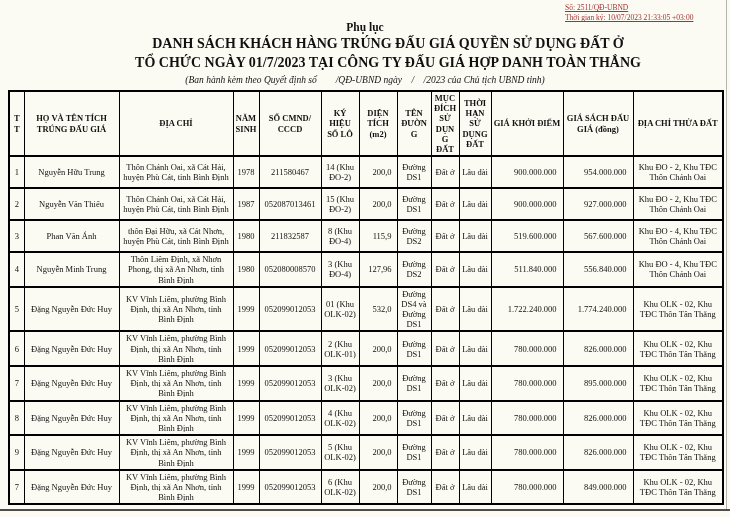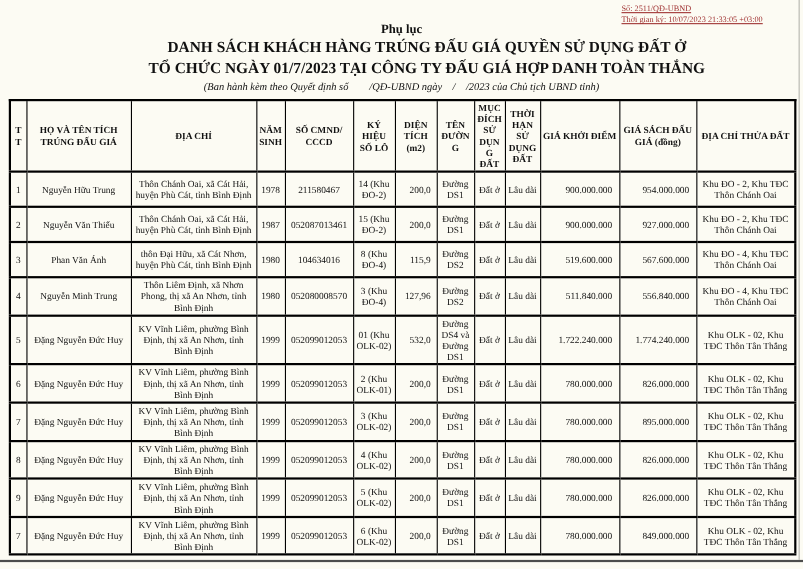--- a/index.html
+++ b/index.html
@@ -140,21 +140,21 @@
           <td>Lâu dài</td>
           <td>900.000.000</td>
           <td>927.000.000</td>
           <td>Khu ĐO - 2, Khu TĐC Thôn Chánh Oai</td>
         </tr>
         <tr>
           <td>3</td>
           <td>Phan Văn Ánh</td>
           <td>thôn Đại Hữu, xã Cát Nhơn, huyện Phù Cát, tỉnh Bình Định</td>
           <td>1980</td>
-          <td>104634016</td>
+          <td>211832587</td>
           <td>8 (Khu ĐO-4)</td>
           <td>115,9</td>
           <td>Đường DS2</td>
           <td>Đất ở</td>
           <td>Lâu dài</td>
           <td>519.600.000</td>
           <td>567.600.000</td>
           <td>Khu ĐO - 4, Khu TĐC Thôn Chánh Oai</td>
         </tr>
         <tr>

